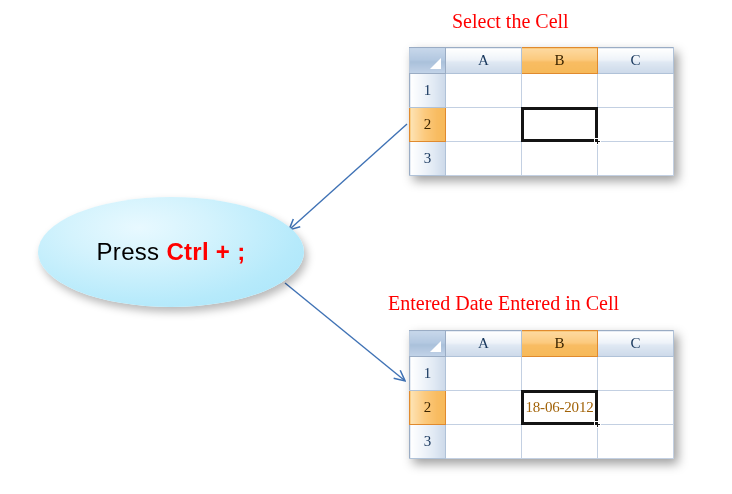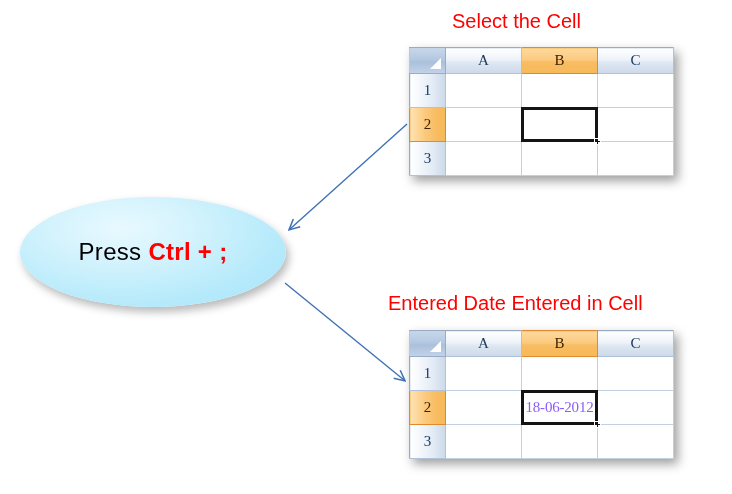--- a/index.html
+++ b/index.html
@@ -11,21 +11,21 @@
     width: 732px;
     height: 494px;
     position: relative;
     overflow: hidden;
     font-family: "Liberation Sans", sans-serif;
   }
 
   
   #callout {
     position: absolute;
-    left: 20px;
+    left: 38px;
     top: 197px;
     width: 266px;
     height: 110px;
     border-radius: 50%;
     background: radial-gradient(ellipse at 38% 28%, #e8f9ff 0%, #d4f3fd 30%, #b6eafb 68%, #a6e4fa 100%);
     box-shadow: 3px 5px 9px rgba(0,0,0,0.28);
     display: flex;
     align-items: center;
     justify-content: center;
     text-align: center;
@@ -40,20 +40,21 @@
     color: #ff0000;
     font-weight: bold;
   }
 
   
   .sheet-title {
     position: absolute;
     color: #ff0000;
     font-size: 20px;
     white-space: nowrap;
+    font-family: Liberation Serif, serif;
   }
   #title-top  { left: 452px; top: 10px; }
   #title-bot  { left: 388px; top: 292px; }
 
   
   .sheet {
     position: absolute;
     width: 264px;
     height: 128px;
     background: #ffffff;
@@ -165,21 +166,21 @@
     background: #111111;
     border: 1px solid #ffffff;
     box-sizing: border-box;
   }
   .cell-value {
     position: relative;
     z-index: 2;
     display: block;
     text-align: center;
     font-size: 15px;
-    color: #8b5cf6;
+    color: #a16207;
     font-family: "Liberation Serif", serif;
     white-space: nowrap;
     letter-spacing: -0.2px;
   }
 
   
   #arrows {
     position: absolute;
     left: 0; top: 0;
     width: 732px; height: 494px;

